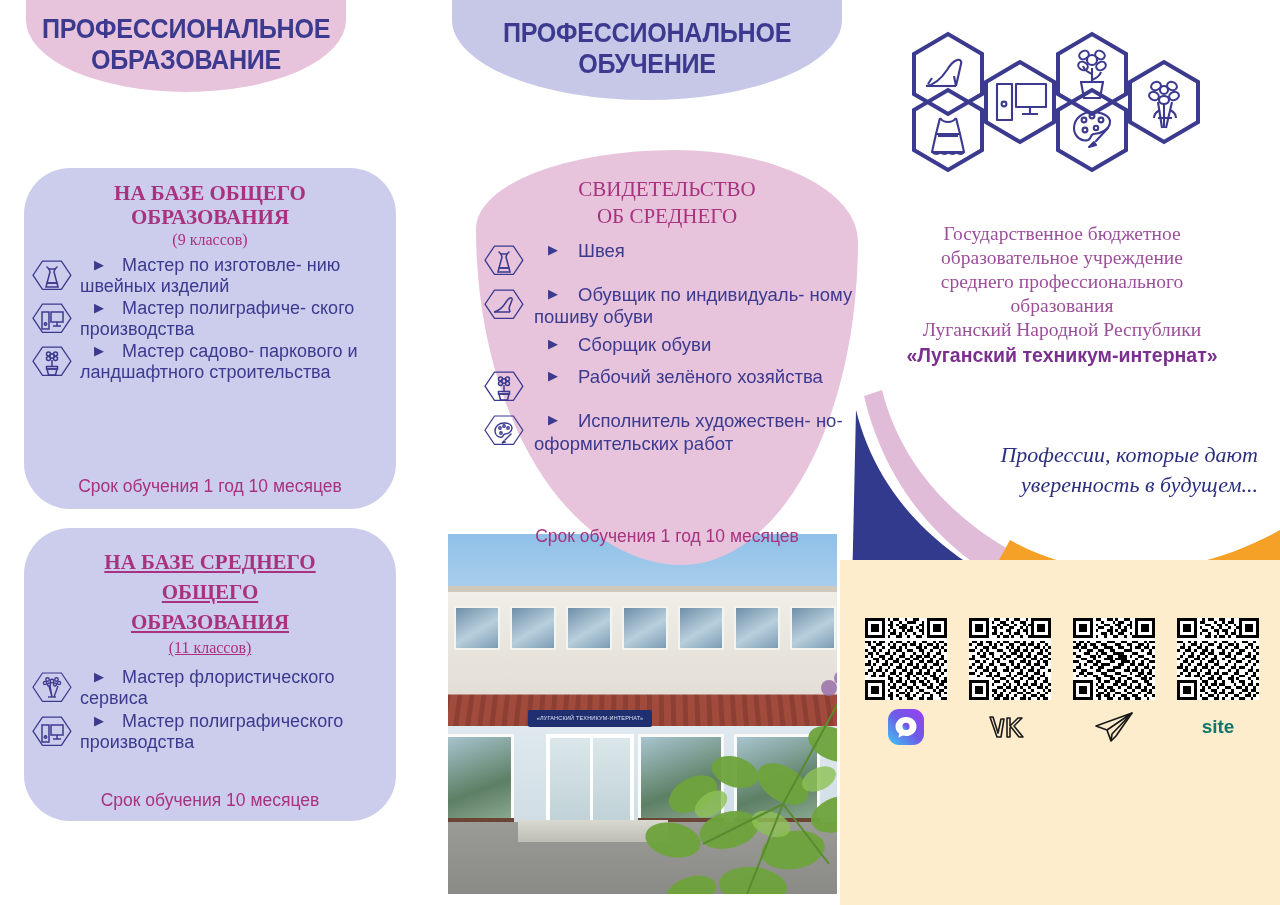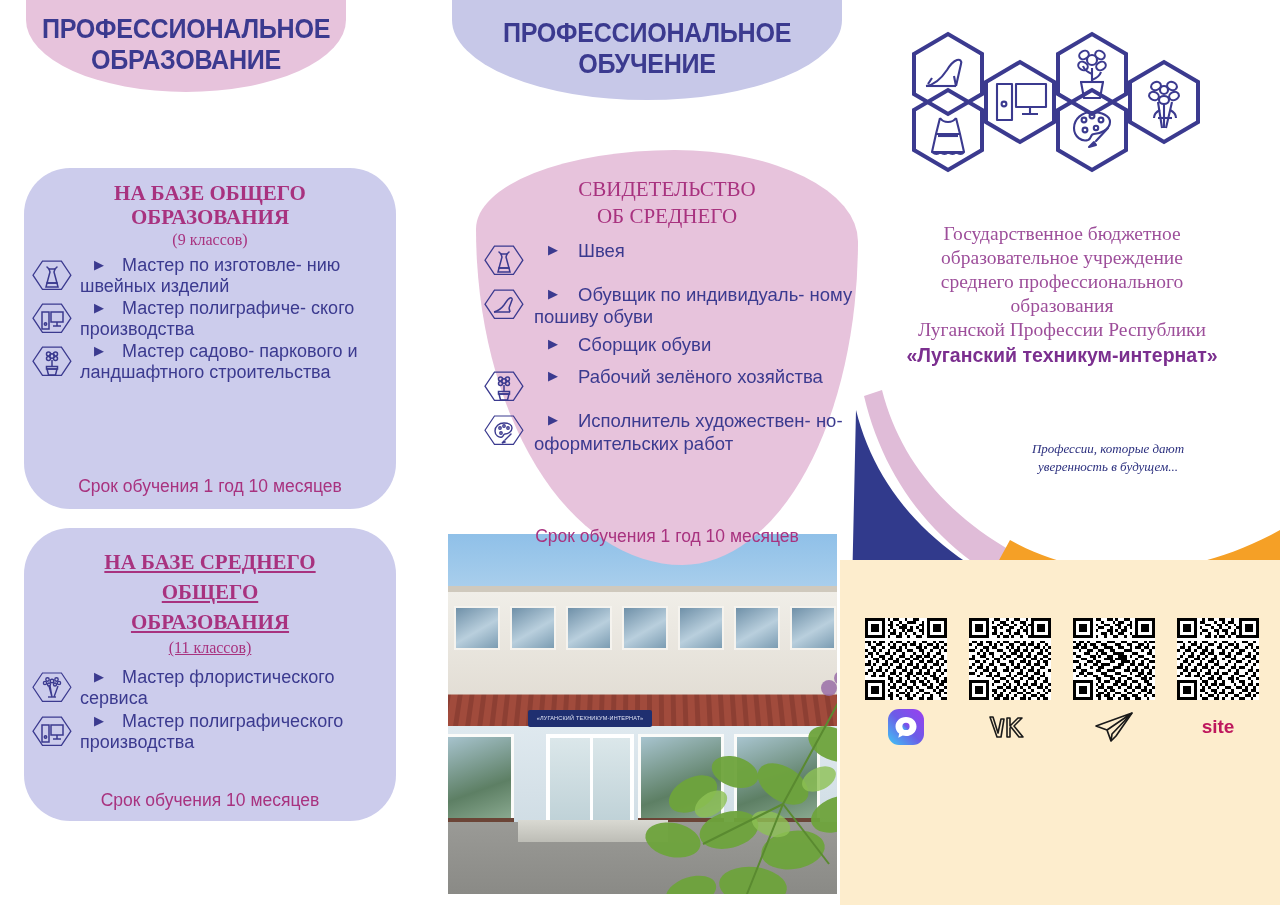--- a/index.html
+++ b/index.html
@@ -191,40 +191,40 @@
     font-weight:bold;
     font-family:"Liberation Sans", sans-serif;
     font-size:19.5px;
     margin-top:2px;
   }
 
   .waves { position:absolute; left:-20px; top:380px; width:460px; height:280px; }
 
   .slogan {
     position:absolute; left:118px; top:440px; width:300px;
-    text-align:center;
+    text-align:right;
     color:#2b2f7e;
     font-family:"Liberation Serif", serif;
     font-style:italic;
-    font-size:13px;
+    font-size:22px;
     line-height:1.35;
     z-index:5;
   }
 
   .cream {
     position:absolute; left:0; top:560px; width:440px; height:345px;
     background:#fdedcd;
     z-index:1;
   }
   .qr-row { position:absolute; left:22px; top:618px; width:400px; z-index:3;
     display:flex; justify-content:space-between; }
   .qr-cell { width:88px; text-align:center; }
   .qr-img { width:82px; height:82px; margin:0 auto; display:block; background:#fff; }
   .qr-label { margin-top:6px; height:42px; display:flex; align-items:center; justify-content:center; }
-  .site-text { font-weight:bold; font-size:19px; color:#be185d; }
+  .site-text { font-weight:bold; font-size:19px; color:#0f766e; }
 </style>
 </head>
 <body>
 
 <div class="page">
 
   <div class="col1">
 
     <div class="hdr-pink">
       <div class="hdr-title">
@@ -591,21 +591,21 @@
         <path d="M266 112h14"></path>
           <path d="M268 104c-4 2-6 5-6 8m16-8c4 2 6 5 6 8"></path>
       </g>
     </svg>
 
     <div class="org-name">
       <div>Государственное бюджетное</div>
       <div>образовательное учреждение</div>
       <div>среднего профессионального</div>
       <div>образования</div>
-      <div>Луганской Профессии Республики</div>
+      <div>Луганский Народной Республики</div>
       <div class="quoted">«Луганский техникум-интернат»</div>
     </div>
 
     <svg class="waves" viewBox="0 0 460 280">
       <path d="M62 10 C 95 140, 230 226, 460 240 L460 272 C 215 260, 80 168, 44 16 Z" fill="#e0bcd8"></path>
       <path d="M36 30 C 70 168, 215 256, 460 268 L460 300 L30 300 Z" fill="#313a8c"></path>
       <path d="M190 160 C 270 205, 370 200, 460 150 L460 186 C 360 236, 255 232, 178 182 Z" fill="#f5a026"></path>
     </svg>
 
     <div class="slogan">

